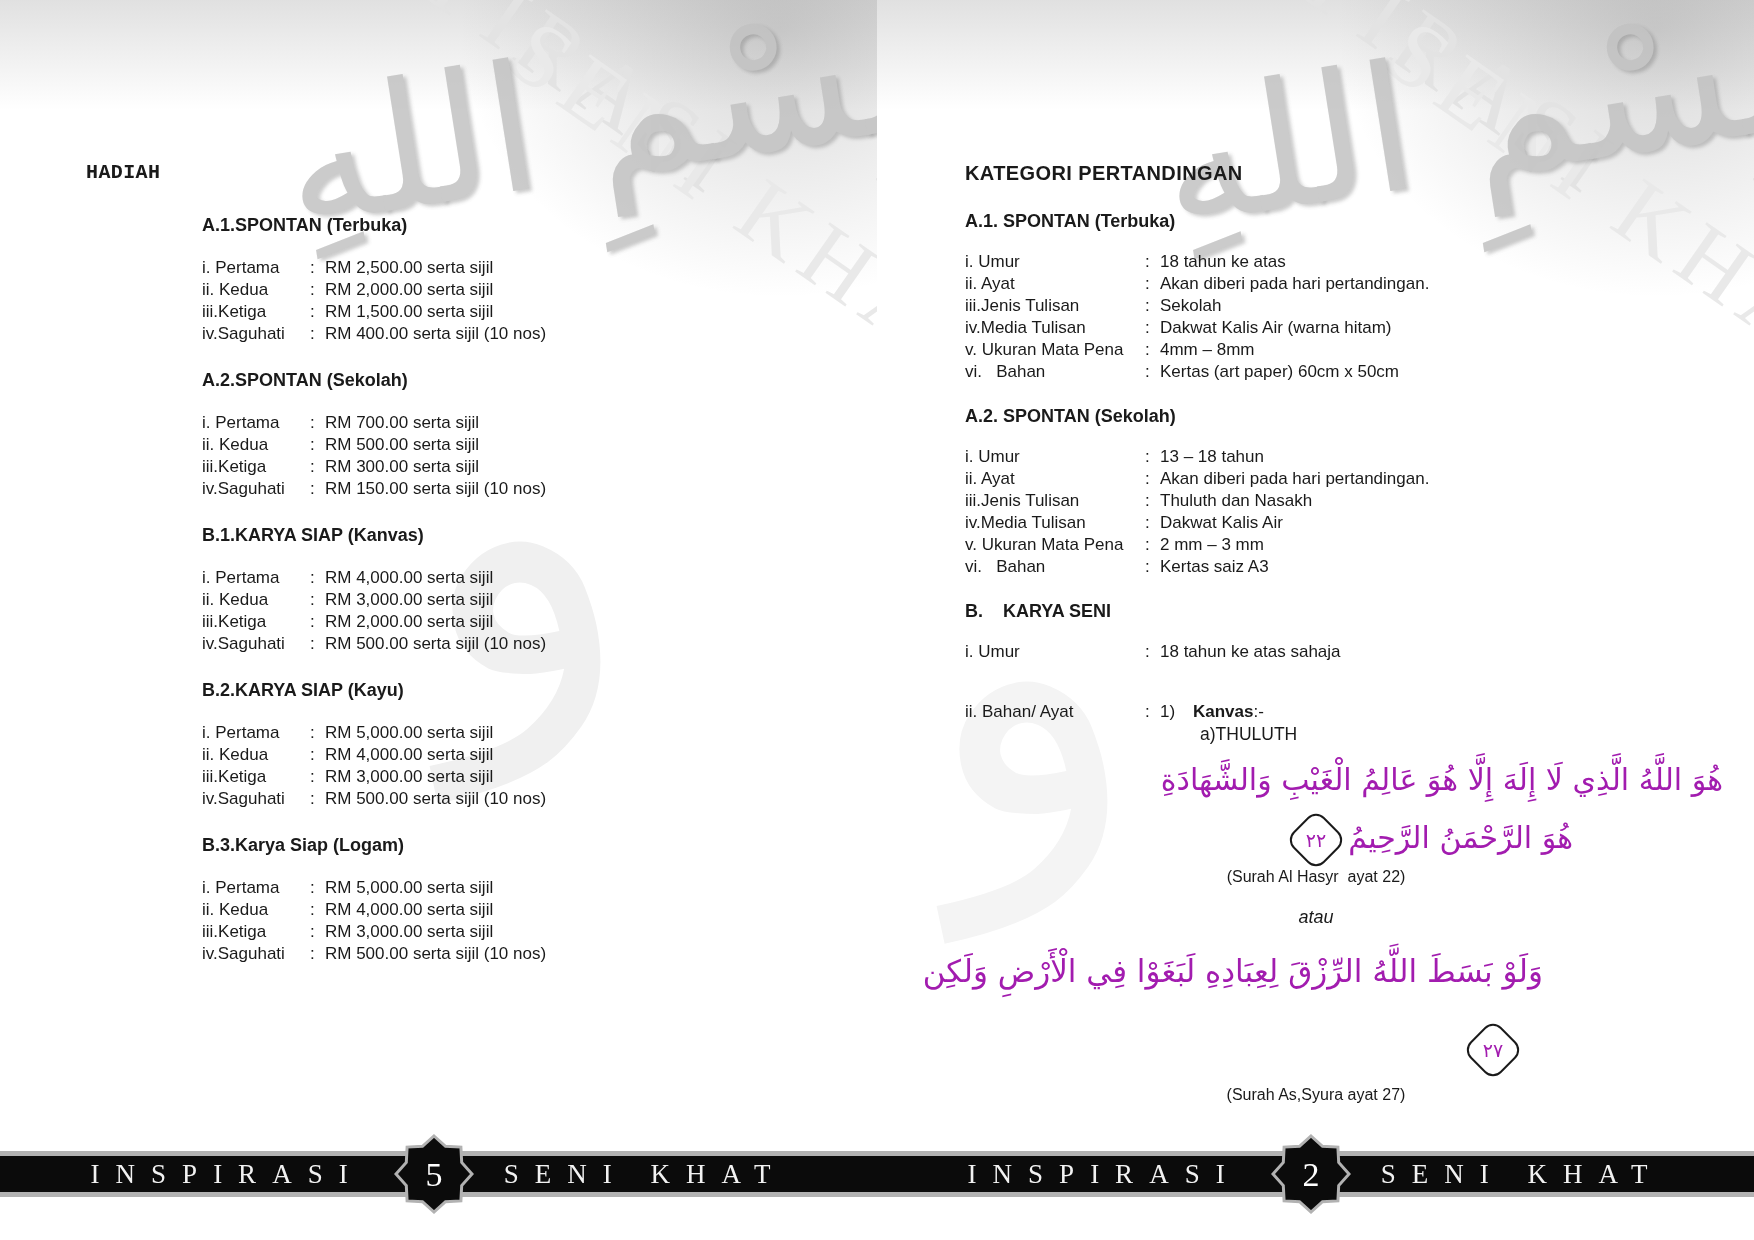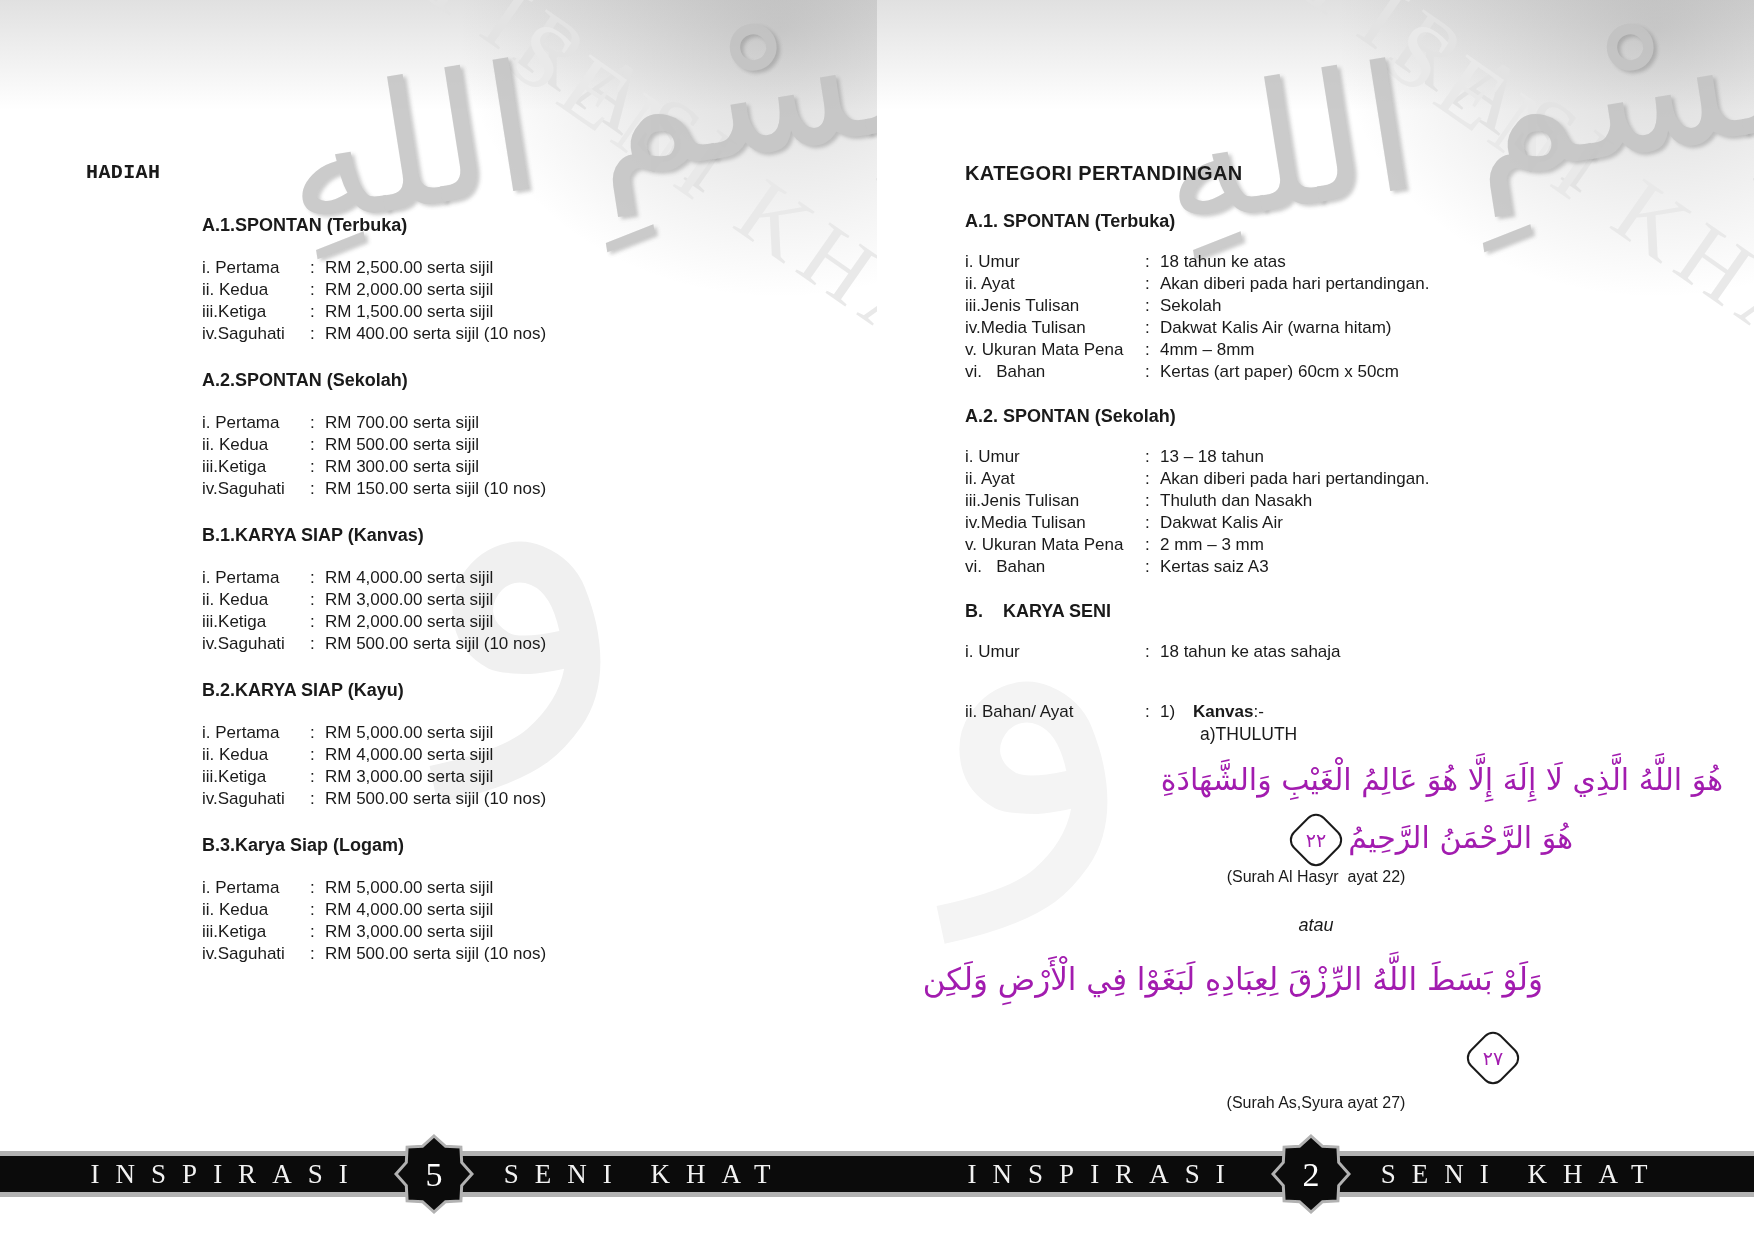--- a/index.html
+++ b/index.html
@@ -66,21 +66,21 @@
   .v1{font-size:30px;line-height:58px;width:677px;margin:6px 0 0 81px;}
   .v1 .l2{margin-right:150px;}
   .v2{font-size:31px;line-height:76px;width:469px;margin:6px 0 0 109px;}
   .v2 .l2{margin-right:18px;}
   .medal{display:inline-block;width:40px;height:40px;border:2px solid #1a1a1a;
     border-radius:12px;transform:rotate(45deg);vertical-align:middle;margin:0 10px;}
   .medal-n{display:block;width:40px;height:40px;line-height:40px;text-align:center;
     font-size:19px;transform:rotate(-45deg);}
   .vcap{width:700px;margin-left:1px;text-align:center;font-size:16px;line-height:20px;
     white-space:pre;}
-  .atau{width:700px;margin-left:1px;margin-top:28px;text-align:center;
+  .atau{width:700px;margin-left:1px;margin-top:20px;text-align:center;
     font-style:italic;font-size:18px;line-height:20px;}
   .jaly{margin:10px 0 0 233px;font-size:17.5px;line-height:20px;}
 
   
   .footer{position:absolute;left:0;top:1151px;width:1754px;height:46px;z-index:5;}
   .fline{height:5px;background:#b2b2b2;}
   .fbar{height:36px;background:#0b0b0b;display:flex;overflow:visible;}
   .fhalf{width:877px;display:flex;align-items:center;justify-content:center;
     gap:30px;overflow:visible;}
   .brand{font-family:"Liberation Serif",serif;font-size:27px;color:#f2f2f2;

